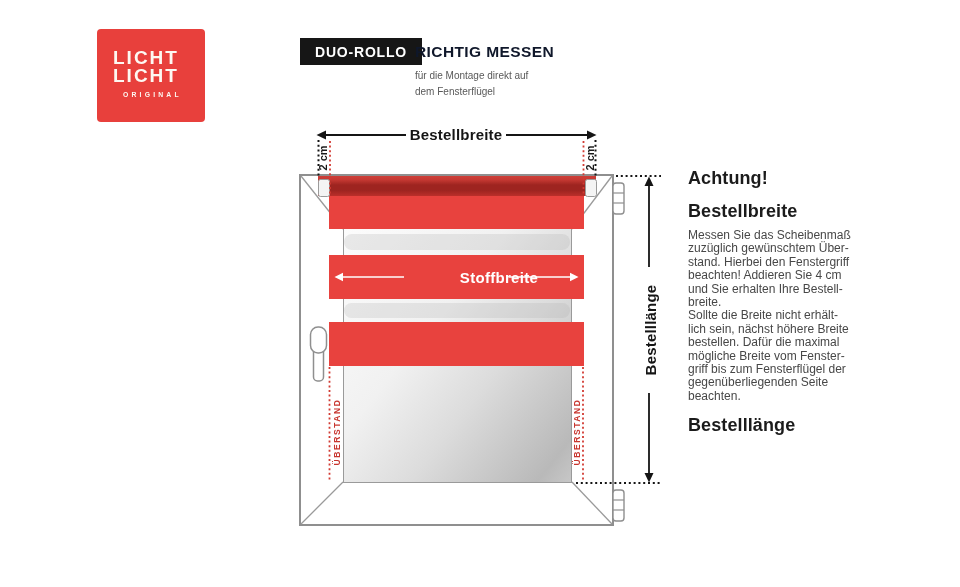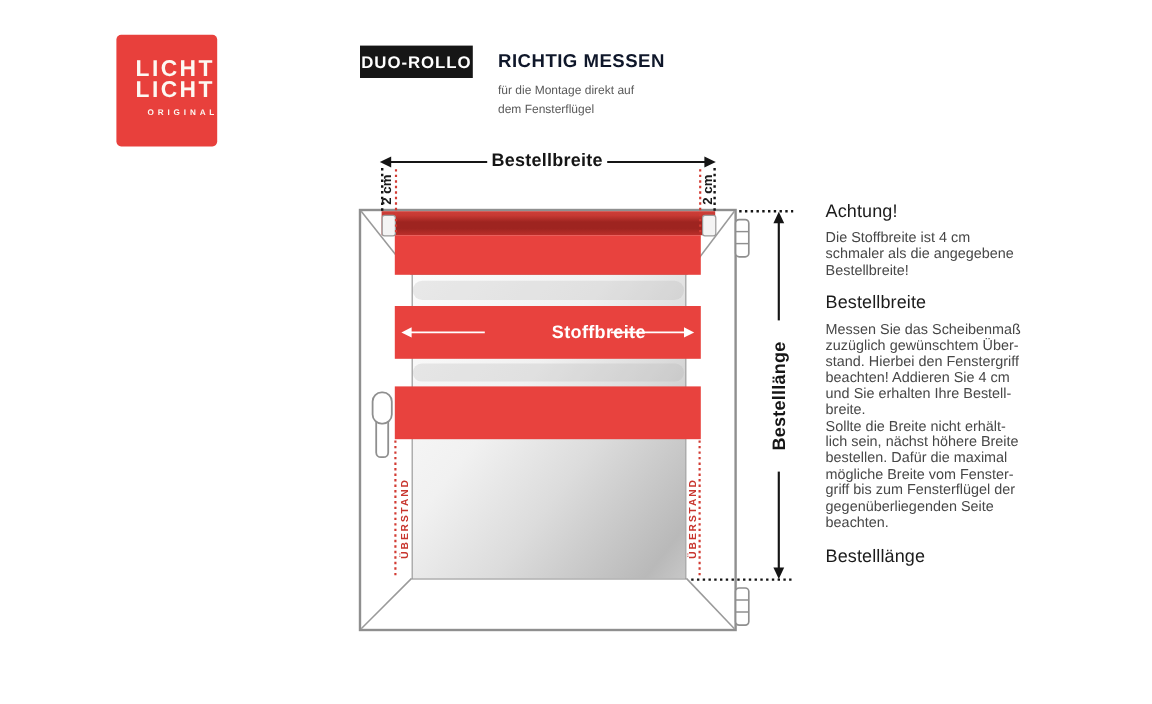--- a/index.html
+++ b/index.html
@@ -1,27 +1,27 @@
 <!DOCTYPE html>
 <html><head>
 <meta charset="utf-8">
 <style>
   * { margin:0; padding:0; box-sizing:border-box; }
   html,body { background:#ffffff; }
   body { font-family:"Liberation Sans", sans-serif; }
   #canvas { position:relative; width:960px; height:587px; background:#ffffff; overflow:hidden; }
 
   
-  .logo { position:absolute; left:97px; top:29px; width:84px; height:93px;
+  .logo { position:absolute; left:97px; top:29px; width:108px; height:93px;
           background:#e8403c; border-radius:4px; padding:20px 0 0 16px; }
   .logo-line { color:#fdf8f2; font-size:19px; font-weight:bold; letter-spacing:2px; line-height:18px; }
   .logo-sub  { color:#fdf8f2; font-size:6.8px; font-weight:bold; letter-spacing:3.2px; margin:6px 0 0 10px; }
 
   
-  .badge { position:absolute; left:300px; top:38px; width:94px; height:27px; background:#161616;
+  .badge { position:absolute; left:300px; top:38px; width:122px; height:27px; background:#161616;
            color:#ffffff; font-size:14px; font-weight:bold; letter-spacing:0.8px;
            display:flex; align-items:center; justify-content:center; }
   .title { position:absolute; left:415px; top:43px; font-size:15.5px; font-weight:bold;
            letter-spacing:0.4px; color:#0f172a; }
   .subtitle { position:absolute; left:415px; top:68px; font-size:10px; line-height:15.5px;
               color:#595959; white-space:pre-line; }
 
   
   .abs { position:absolute; }
   .glass { left:343px; top:228px; width:229px; height:255px;
@@ -48,21 +48,21 @@
             transform:translate(-50%,-50%) rotate(-90deg); }
   .cm-left  { left:323px; top:158px; }
   .cm-right { left:590px; top:158px; }
   .ueberstand-lbl { font-size:8.5px; font-weight:bold; letter-spacing:1.6px; color:#c8362f;
                     transform:translate(-50%,-50%) rotate(-90deg); }
   .ueberstand-left  { left:337px; top:432px; }
   .ueberstand-right { left:577px; top:432px; }
 
   
   .info { position:absolute; left:688px; top:165px; width:178px; }
-  .info h3 { font-size:15px; font-weight:normal; color:#1b1b1b; padding-top:3px; margin-bottom:7px; letter-spacing:0.1px; }
+  .info h3 { font-size:18px; font-weight:bold; color:#1b1b1b; padding-top:3px; margin-bottom:7px; letter-spacing:0.1px; }
   .info .sec + .sec { margin-top:9px; }
   .info .lines { font-size:12px; line-height:13.4px; color:#474747; white-space:pre-line; }
 </style>
 </head>
 <body>
 
 <div id="canvas">
 
   <div class="logo">
     <div class="logo-line">LICHT</div>
@@ -151,23 +151,20 @@
   <div class="lbl cm-lbl cm-left">2 cm</div>
   <div class="lbl cm-lbl cm-right">2 cm</div>
   <div class="lbl stoffbreite-lbl">Stoffbreite</div>
   <div class="lbl ueberstand-lbl ueberstand-left">ÜBERSTAND</div>
   <div class="lbl ueberstand-lbl ueberstand-right">ÜBERSTAND</div>
   <div class="lbl bestelllaenge-lbl">Bestelllänge</div>
 
   <div class="info">
     <div class="sec">
       <h3>Achtung!</h3>
-      <div class="lines">Die Stoffbreite ist 4 cm
-schmaler als die angegebene
-Bestellbreite!</div>
     </div>
     <div class="sec">
       <h3>Bestellbreite</h3>
       <div class="lines">Messen Sie das Scheibenmaß
 zuzüglich gewünschtem Über-
 stand. Hierbei den Fenstergriff
 beachten! Addieren Sie 4 cm
 und Sie erhalten Ihre Bestell-
 breite.
 Sollte die Breite nicht erhält-

